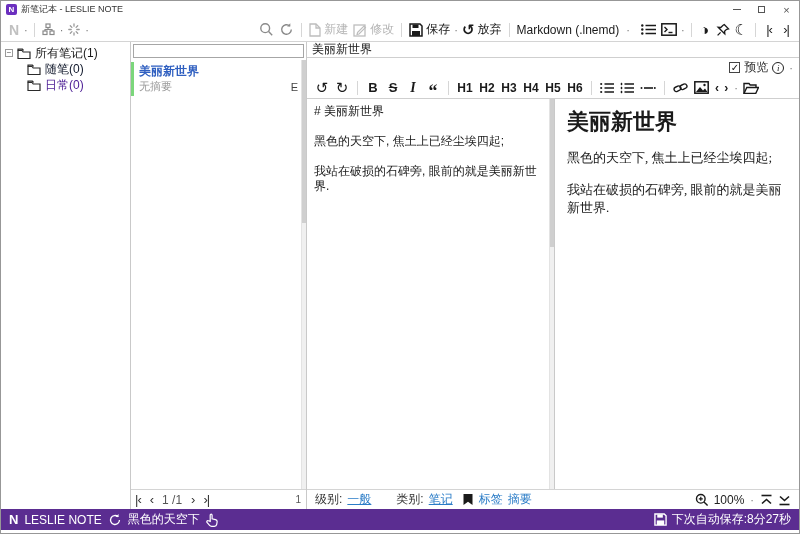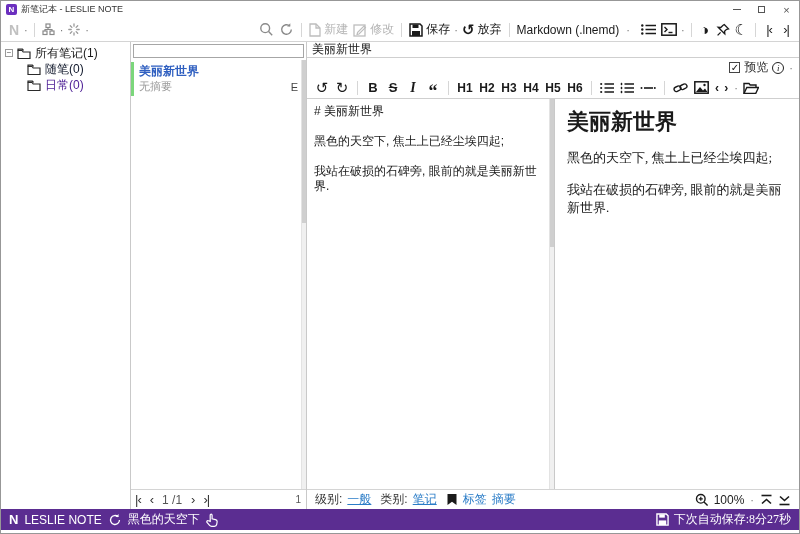--- a/index.html
+++ b/index.html
@@ -85,21 +85,21 @@
   .ed-footer { height:20px; border-top:1px solid #d4d4d4; display:flex; align-items:center; gap:5px; padding:0 8px; flex:0 0 auto; }
   .lab { color:#333; font-size:12px; }
   .lnk { color:#2a7cc7; font-size:12px; }
   .lnk.u { text-decoration:underline; }
   .ef-right { margin-left:auto; display:flex; align-items:center; gap:5px; }
   .zoom-pct { font-size:12px; color:#222;text-align:center; }
 
   
   .statusbar { height:21px; background:#5b2d91; color:#fff; display:flex; align-items:center; padding:0 8px; gap:6px; flex:0 0 auto; font-size:12px; }
   .sb-logo { font-weight:bold; font-size:13px; color:#fff; }
-  .sb-right { margin-left:auto; display:flex; align-items:center; gap:5px;font-family:Liberation Serif, serif; }
+  .sb-right { margin-left:auto; display:flex; align-items:center; gap:5px; }
   .win-bottom { height:3px; background:#fff; flex:0 0 auto; }
 </style>
 </head>
 <body>
 
 <div class="window">
 
   <div class="titlebar">
     <span class="tb-logo">N</span>
     <span class="tb-title">新笔记本 - LESLIE NOTE</span>
@@ -380,21 +380,21 @@
         <div class="prev-pane">
           <div class="prev-h1">美丽新世界</div>
           <p class="prev-p">黑色的天空下, 焦土上已经尘埃四起;</p>
           <p class="prev-p">我站在破损的石碑旁, 眼前的就是美丽新世界.</p>
         </div>
       </div>
 
       <div class="ed-footer">
         <span class="lab">级别:</span>
         <span class="lnk u">一般</span>
-        <span class="lab" style="margin-left:4px">类别:</span>
+        <span class="lab" style="margin-left:20px">类别:</span>
         <span class="lnk u">笔记</span>
         <svg width="12" height="13" viewBox="0 0 12 13" style="margin-left:4px">
             <path d="M1.5 1h9v11L6 8.8 1.5 12z" fill="#1a1a1a"></path>
           </svg>
         <span class="lnk">标签</span>
         <span class="lnk">摘要</span>
         <span class="ef-right">
           <svg width="14" height="14" viewBox="0 0 14 14">
               <circle cx="5.8" cy="5.8" r="4.3" fill="none" stroke="#1a1a1a" stroke-width="1.4"></circle>
               <path d="M9 9l3.6 3.6" stroke="#1a1a1a" stroke-width="1.4"></path>

